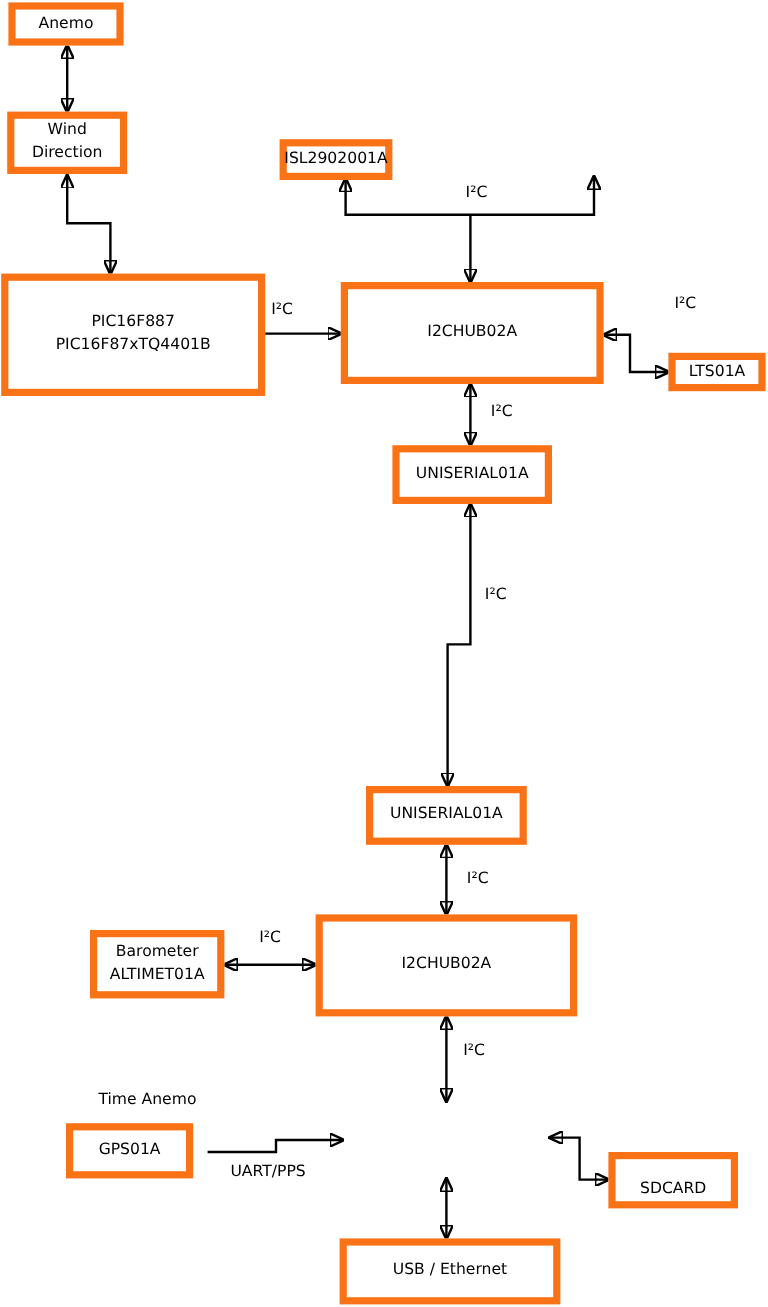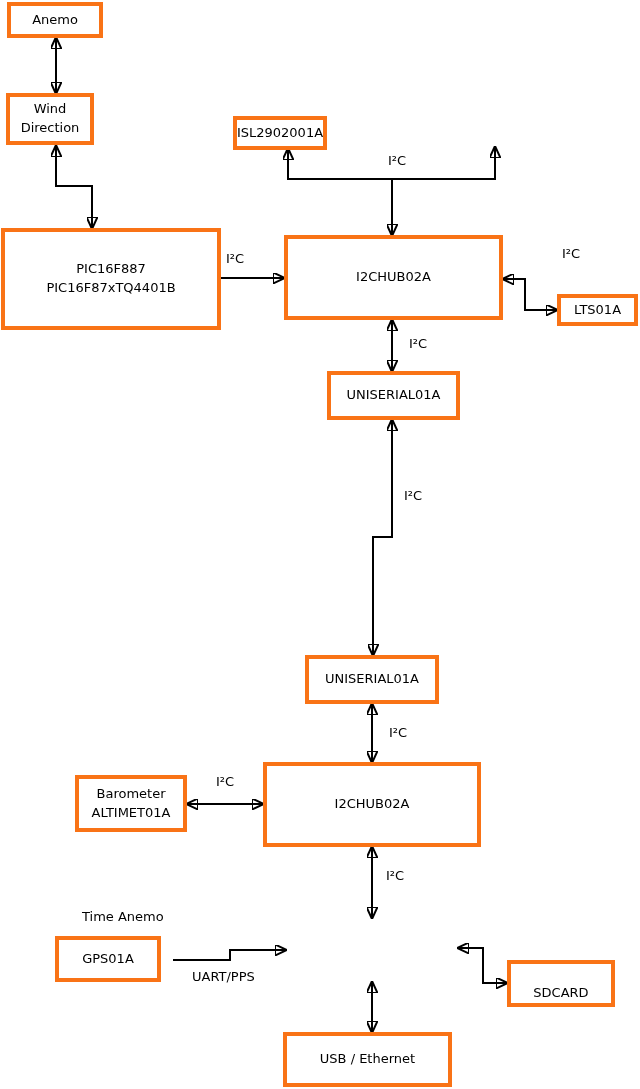--- a/index.html
+++ b/index.html
@@ -25,21 +25,21 @@
   }
   #wires path {
     stroke: #000000;
     stroke-width: 2;
     fill: none;
   }
   .node {
     position: absolute;
     box-sizing: border-box;
     background: #ffffff;
-    border: 4px solid #f97316;
+    border: 6px solid #f97316;
     display: flex;
     align-items: center;
     justify-content: center;
   }
   .node span {
     display: block;
     font-size: 13px;
     line-height: 1.45;
     text-align: center;
     white-space: pre-line;
@@ -75,21 +75,21 @@
     <path d="M372,847 L372,918" marker-start="url(#ah)" marker-end="url(#ah)"></path>
     <path d="M173,960 L230,960 L230,950 L286,950" marker-end="url(#ah)"></path>
     <path d="M458,948 L483,948 L483,983 L507,983" marker-start="url(#ah)" marker-end="url(#ah)"></path>
     <path d="M372,982 L372,1032" marker-start="url(#ah)" marker-end="url(#ah)"></path>
   </svg>
 
   <div class="node" style="left:7px; top:2px; width:96px; height:36px;">
     <span>Anemo</span>
   </div>
 
-  <div class="node" style="left:6px; top:93px; width:88px; height:52px;">
+  <div class="node" style="left:6px; top:93px; width:100px; height:52px;">
     <span>Wind
 Direction</span>
   </div>
 
   <div class="node" style="left:1px; top:228px; width:220px; height:102px;">
     <span>PIC16F887
 PIC16F87xTQ4401B</span>
   </div>
 
   <div class="node" style="left:233px; top:116px; width:94px; height:34px;">
@@ -124,21 +124,21 @@
 
 
   <div class="node" style="left:55px; top:936px; width:106px; height:46px;">
     <span>GPS01A</span>
   </div>
 
   <div class="node" style="left:507px; top:960px; width:108px; height:47px;align-items:flex-end;">
     <span>SDCARD</span>
   </div>
 
-  <div class="node" style="left:283px; top:1032px; width:169px; height:55px;">
+  <div class="node" style="left:283px; top:1032px; width:184px; height:55px;">
     <span>USB / Ethernet</span>
   </div>
 
   <div class="edge-label" style="left:226px; top:252px;">I²C</div>
 
   <div class="edge-label" style="left:388px; top:154px;">I²C</div>
 
   <div class="edge-label" style="left:562px; top:247px;">I²C</div>
 
   <div class="edge-label" style="left:409px; top:337px;">I²C</div>

